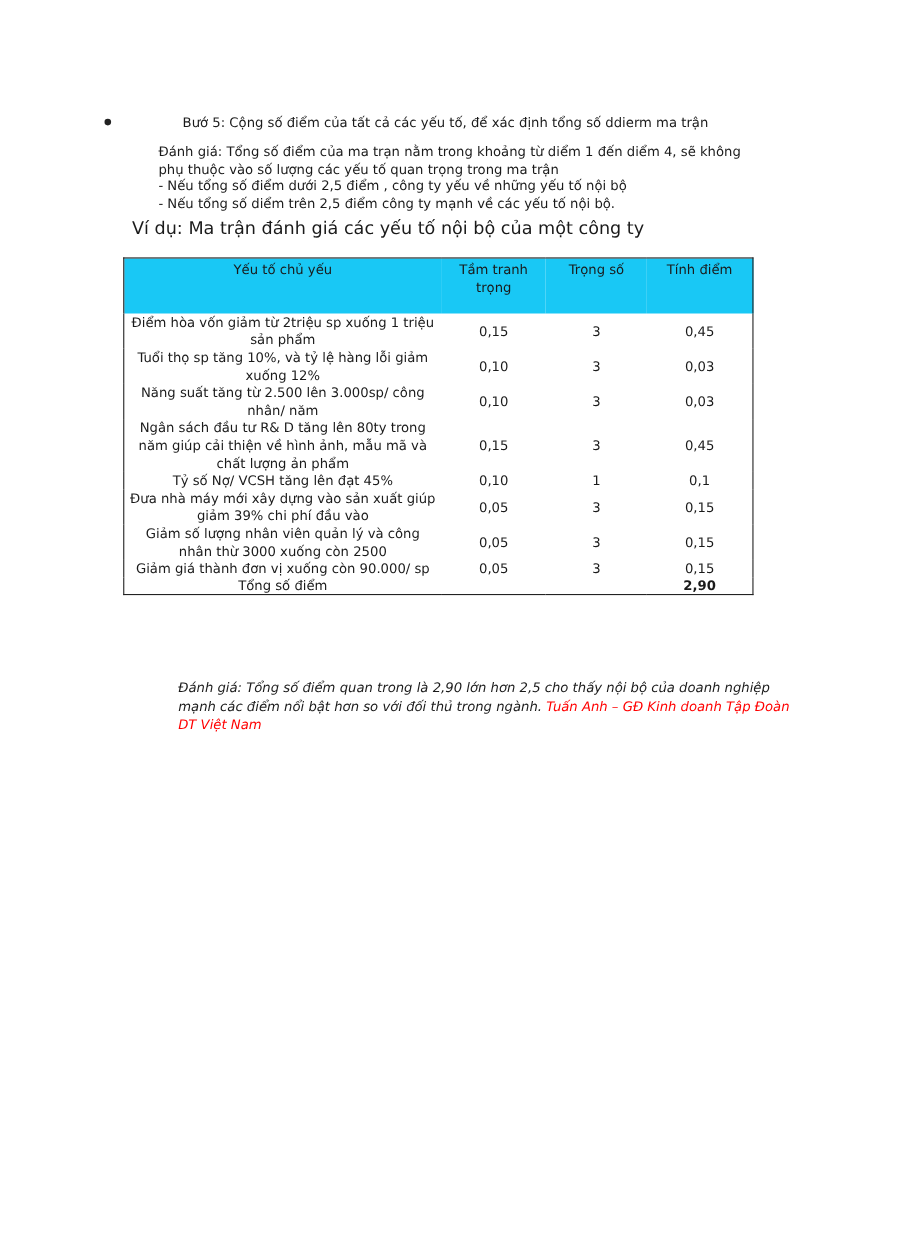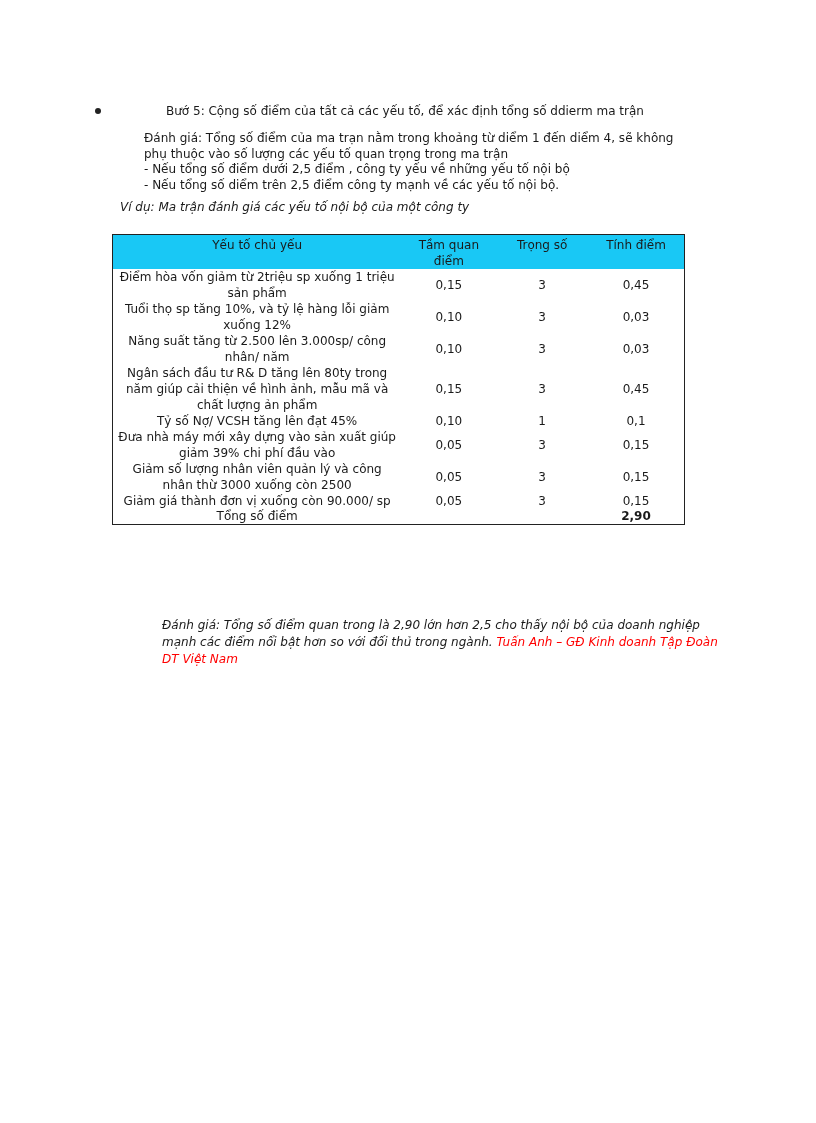--- a/index.html
+++ b/index.html
@@ -3,24 +3,24 @@
 <meta charset="utf-8">
 <style>
   html, body { margin: 0; padding: 0; background: #ffffff; }
   body { width: 816px; height: 1123px; position: relative; font-family: "DejaVu Sans", sans-serif; color: #1a1a1a; overflow: hidden; }
   .page { position: absolute; left: 0; top: 0; width: 816px; height: 1119px; }
   .bullet-line { position: absolute; left: 90px; top: 103px; width: 600px; font-size: 12px; line-height: 16px; }
   .bullet-dot { position: absolute; left: 5px; top: 5px; width: 6px; height: 6px; border-radius: 50%; background: #222; }
   .bullet-text { position: absolute; left: 76px; top: 0; white-space: nowrap; }
   .eval-block { position: absolute; left: 144px; top: 131px; width: 552px; font-size: 12px; line-height: 15.5px; }
   .eval-block p { margin: 0; }
-  .example { position: absolute; left: 120px; top: 200px; font-size: 12px; font-style: italic; line-height: 15px; }
+  .example { position: absolute; left: 120px; top: 200px; font-size: 16px; line-height: 15px; }
   table.matrix { position: absolute; left: 112px; top: 234px; width: 573px; border-collapse: collapse; border: 1px solid #222; font-size: 12px; }
   table.matrix td { padding: 0 4px; vertical-align: middle; line-height: 16px; }
-  table.matrix thead td { background: #19c8f5; vertical-align: top; text-align: center; padding-top: 2px; padding-bottom: 0; }
+  table.matrix thead td { background: #19c8f5; vertical-align: top; text-align: center; padding-top: 2px; padding-bottom: 16px; }
   .col-factor { width: 300px; }
   .col-imp { width: 92px; }
   .col-w { width: 88px; }
   .col-score { width: 93px; }
   td.num { text-align: center; }
   td.factor { text-align: center; }
   tr.total td { line-height: 15px; }
   .bold { font-weight: bold; }
   .conclusion { position: absolute; left: 118px; top: 617px; width: 574px; font-size: 12px; font-style: italic; line-height: 17px; margin-left: 44px; }
   .red { color: #ff0000; }
@@ -40,21 +40,21 @@
     <p>- Nếu tổng số điểm dưới 2,5 điểm , công ty yếu về những yếu tố nội bộ</p>
     <p>- Nếu tổng số diểm trên 2,5 điểm công ty mạnh về các yếu tố nội bộ.</p>
   </div>
 
   <div class="example">Ví dụ: Ma trận đánh giá các yếu tố nội bộ của một công ty</div>
 
   <table class="matrix">
     <thead>
       <tr>
         <td class="col-factor">Yếu tố chủ yếu</td>
-        <td class="col-imp">Tầm quan điểm</td>
+        <td class="col-imp">Tầm tranh trọng</td>
         <td class="col-w">Trọng số</td>
         <td class="col-score">Tính điểm</td>
       </tr>
     </thead>
     <tbody>
       <tr>
         <td class="factor">Điểm hòa vốn giảm từ 2triệu sp xuống 1 triệu sản phẩm</td>
         <td class="num">0,15</td>
         <td class="num">3</td>
         <td class="num">0,45</td>

